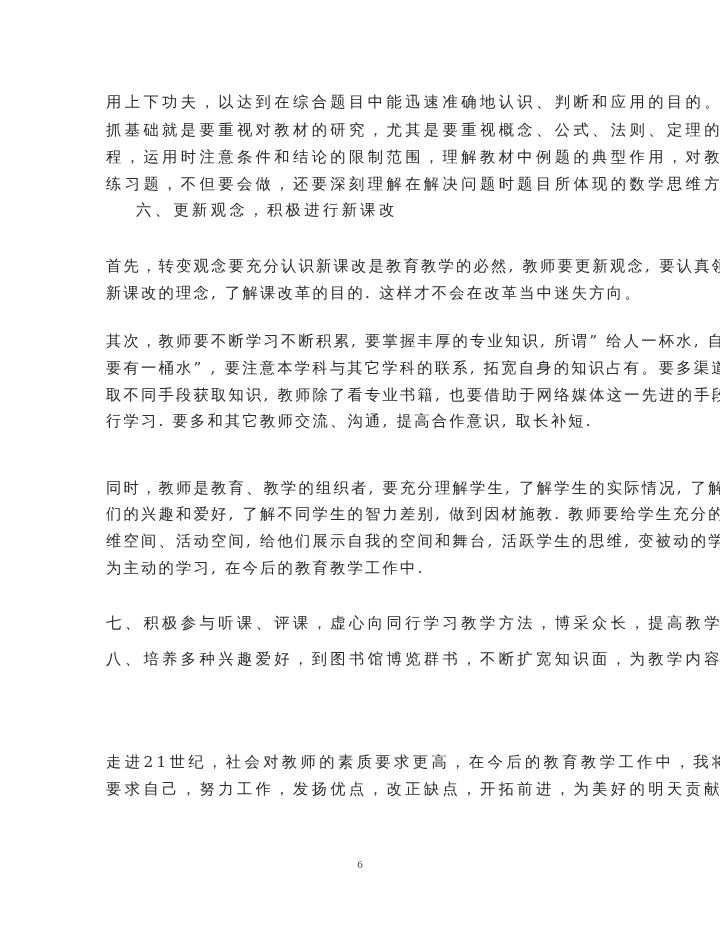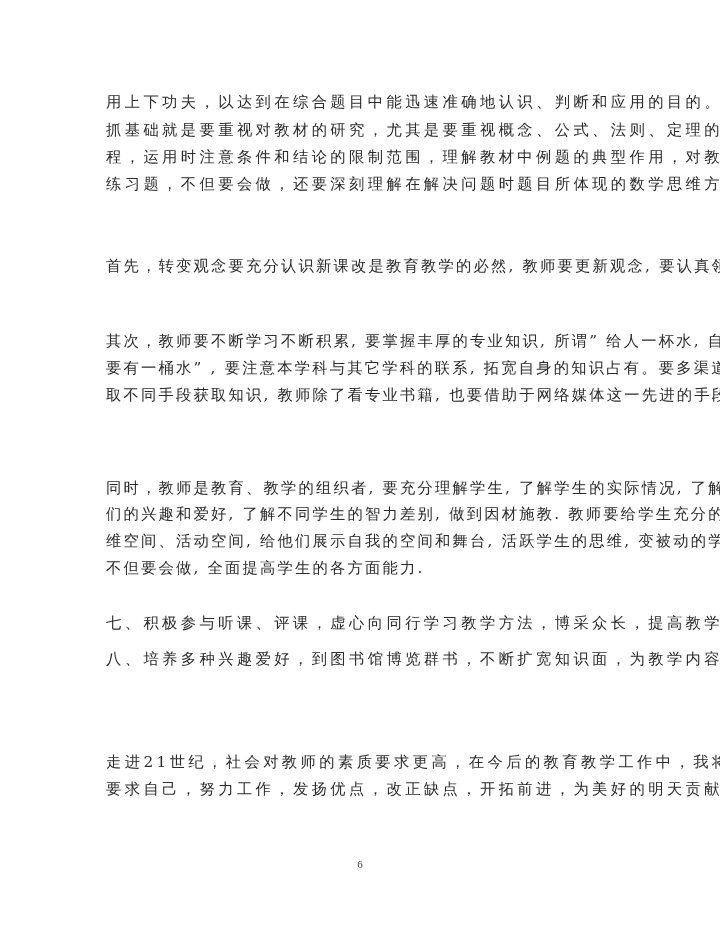--- a/index.html
+++ b/index.html
@@ -16,31 +16,34 @@
 </head>
 <body>
 
 <div class="page">
 
   <div class="line" style="top:91px">用上下功夫，以达到在综合题目中能迅速准确地认识、判断和应用的目的。其中，</div>
   <div class="line" style="top:119px">抓基础就是要重视对教材的研究，尤其是要重视概念、公式、法则、定理的形成过</div>
   <div class="line" style="top:146px">程，运用时注意条件和结论的限制范围，理解教材中例题的典型作用，对教材中的</div>
   <div class="line" style="top:173px">练习题，不但要会做，还要深刻理解在解决问题时题目所体现的数学思维方法。</div>
 
+  <div class="line heading" style="top:199px">六、更新观念，积极进行新课改</div>
 
   <div class="line dense" style="top:255px">首先，转变观念要充分认识新课改是教育教学的必然, 教师要更新观念, 要认真领会</div>
+  <div class="line dense" style="top:282px">新课改的理念, 了解课改革的目的. 这样才不会在改革当中迷失方向。</div>
 
   <div class="line dense" style="top:330px">其次，教师要不断学习不断积累, 要掌握丰厚的专业知识, 所谓” 给人一杯水, 自己</div>
   <div class="line dense" style="top:357px">要有一桶水” , 要注意本学科与其它学科的联系, 拓宽自身的知识占有。要多渠道采</div>
   <div class="line dense" style="top:384px">取不同手段获取知识, 教师除了看专业书籍, 也要借助于网络媒体这一先进的手段进</div>
+  <div class="line dense" style="top:410px">行学习. 要多和其它教师交流、沟通, 提高合作意识, 取长补短.</div>
 
   <div class="line dense" style="top:477px">同时，教师是教育、教学的组织者, 要充分理解学生, 了解学生的实际情况, 了解他</div>
   <div class="line dense" style="top:503px">们的兴趣和爱好, 了解不同学生的智力差别, 做到因材施教. 教师要给学生充分的思</div>
   <div class="line dense" style="top:530px">维空间、活动空间, 给他们展示自我的空间和舞台, 活跃学生的思维, 变被动的学习</div>
-  <div class="line dense" style="top:557px">不但要会做, 全面提高学生的各方面能力.</div>
+  <div class="line dense" style="top:557px">为主动的学习, 在今后的教育教学工作中.</div>
 
   <div class="line" style="top:612px">七、积极参与听课、评课，虚心向同行学习教学方法，博采众长，提高教学水平。</div>
 
   <div class="line" style="top:648px">八、培养多种兴趣爱好，到图书馆博览群书，不断扩宽知识面，为教学内容注入新</div>
 
   <div class="line" style="top:751px">走进21世纪，社会对教师的素质要求更高，在今后的教育教学工作中，我将更严格</div>
   <div class="line" style="top:778px">要求自己，努力工作，发扬优点，改正缺点，开拓前进，为美好的明天贡献自己的</div>
 
   <div class="pagenum">6</div>
 </div>

